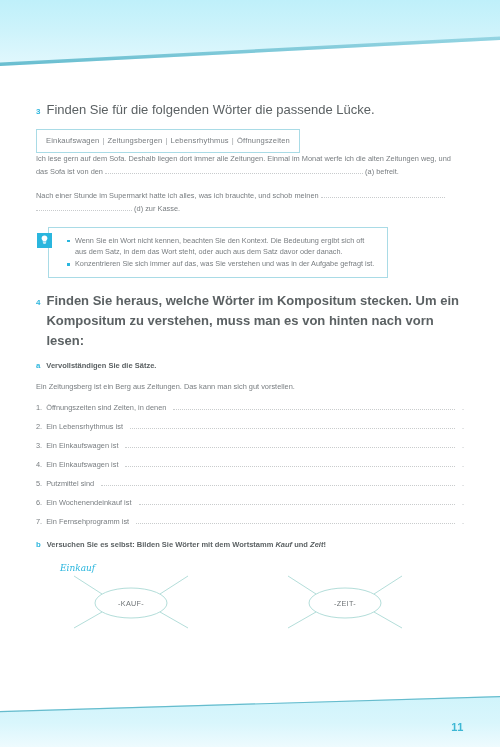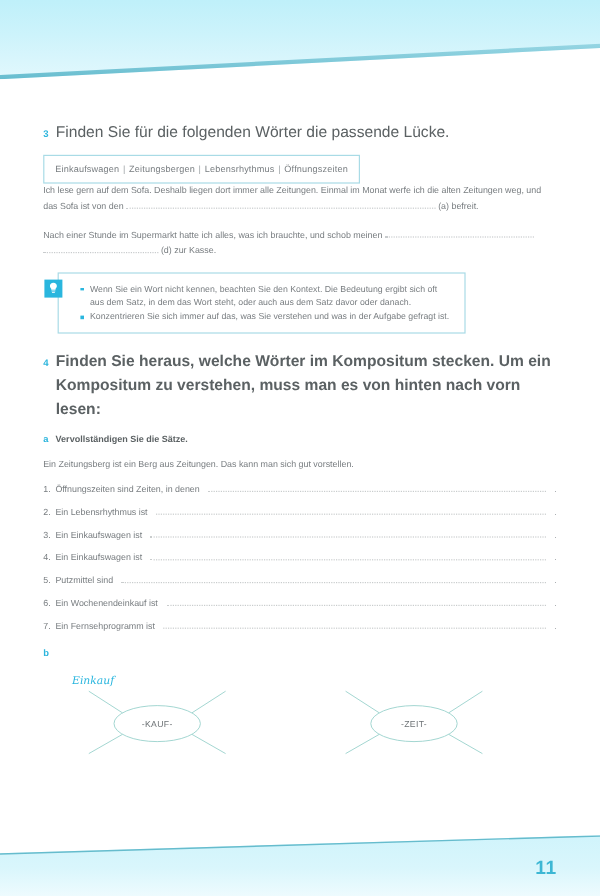--- a/index.html
+++ b/index.html
@@ -52,21 +52,21 @@
     width: 500px;
     height: 60px;
     background: #66bccd;
     -webkit-clip-path: polygon(0 24px, 100% 9px, 100% 10.2px, 0 25.2px);
     clip-path: polygon(0 24px, 100% 9px, 100% 10.2px, 0 25.2px);
   }
   .page-number {
     position: absolute;
     right: 36px;
     bottom: 14px;
-    font-size: 16px;
+    font-size: 11px;
     font-weight: bold;
     color: #3db7d4;
     letter-spacing: .5px;
   }
 
   
   .content {
     position: absolute;
     left: 36px;
     top: 100px;
@@ -348,20 +348,21 @@
       <li>
         <span class="idx">7.</span>
         <span class="txt">Ein Fernsehprogramm ist</span>
         <span class="fill"></span>
         <span class="tail">.</span>
       </li>
     </ul>
 
     <div class="sub-head">
       <span class="sub-letter">b</span>
+      <span class="sub-text"><span>Versuchen Sie es selbst: Bilden Sie Wörter mit dem Wortstamm </span><em>Kauf</em><span> und </span><em>Zeit</em><span>!</span></span>
     </div>
 
     
     <div class="mindmap">
       <div class="hand-label">Einkauf</div>
       <svg class="svg-map" width="428" height="92" viewBox="0 0 428 92" aria-hidden="true">
         <g stroke="#9fd4cf" stroke-width="0.8" fill="none">
 
           <line x1="38" y1="16" x2="66" y2="34"></line>
           <line x1="152" y1="16" x2="124" y2="34"></line>

